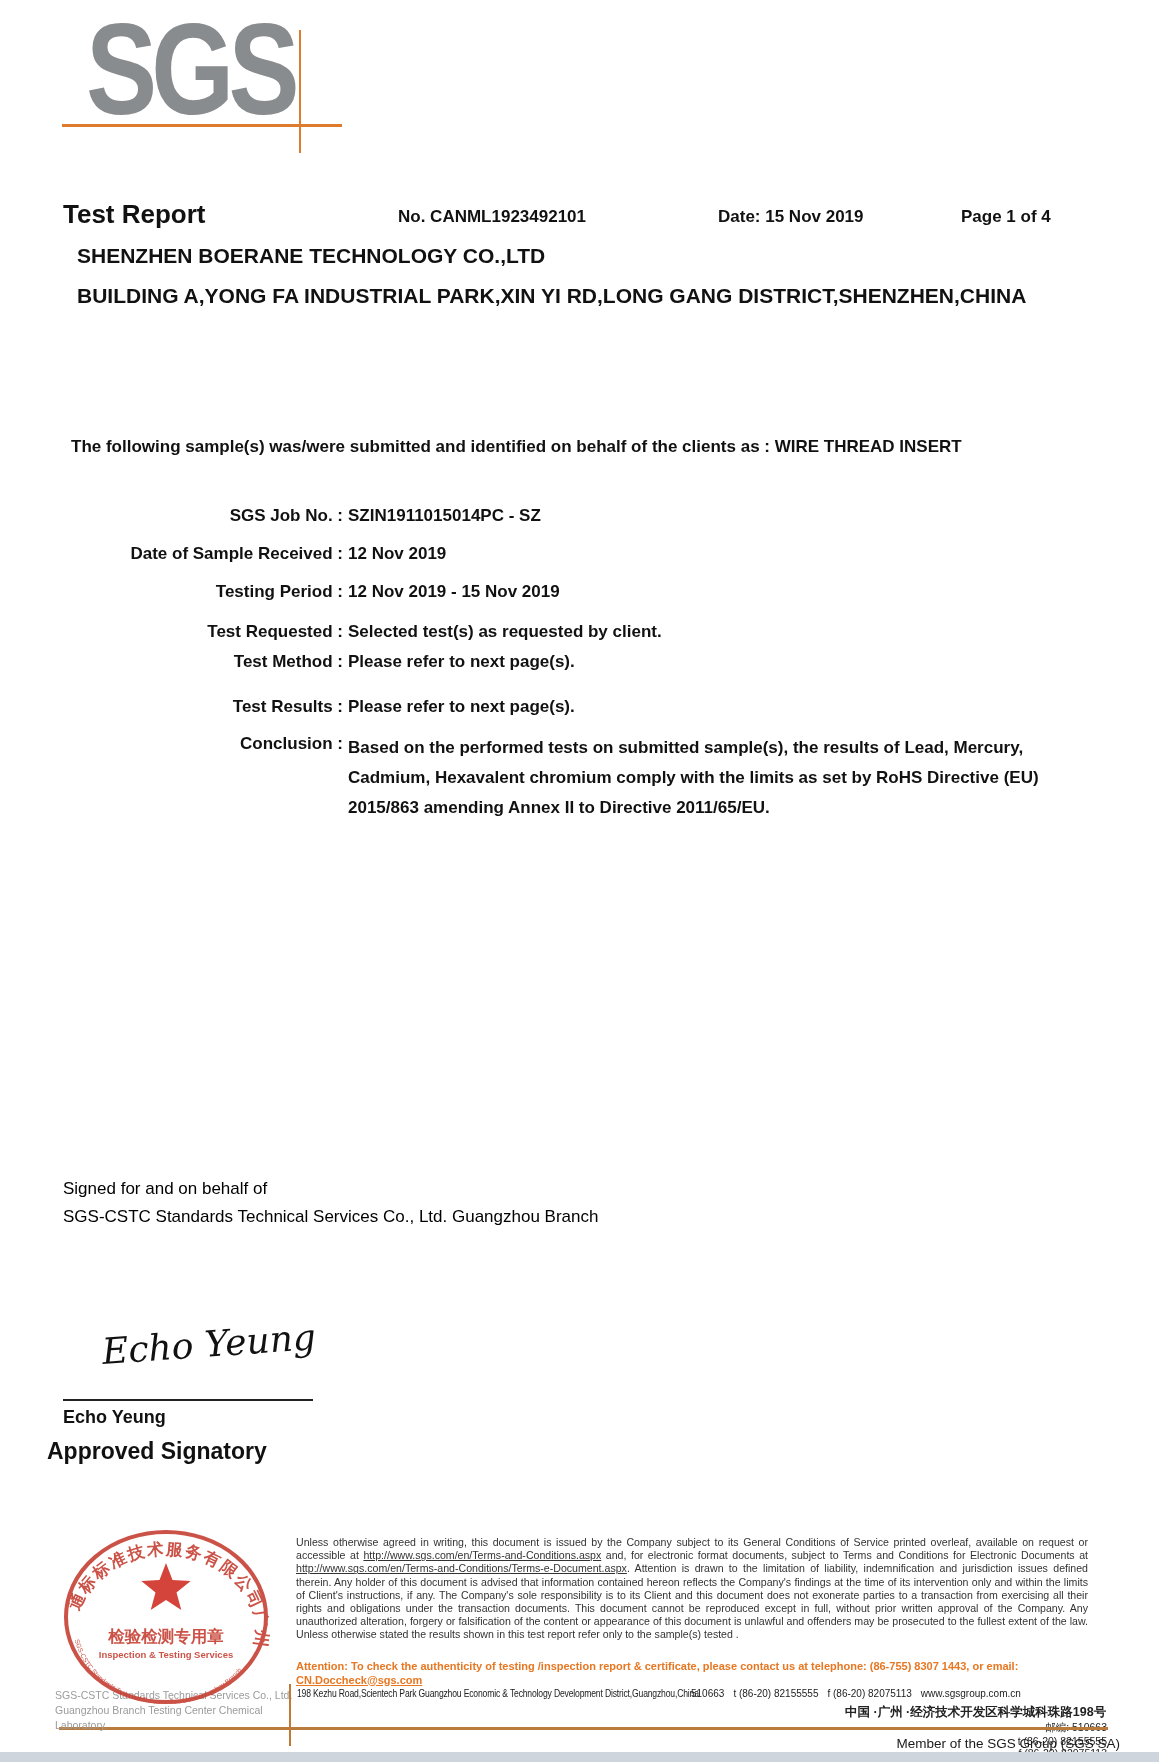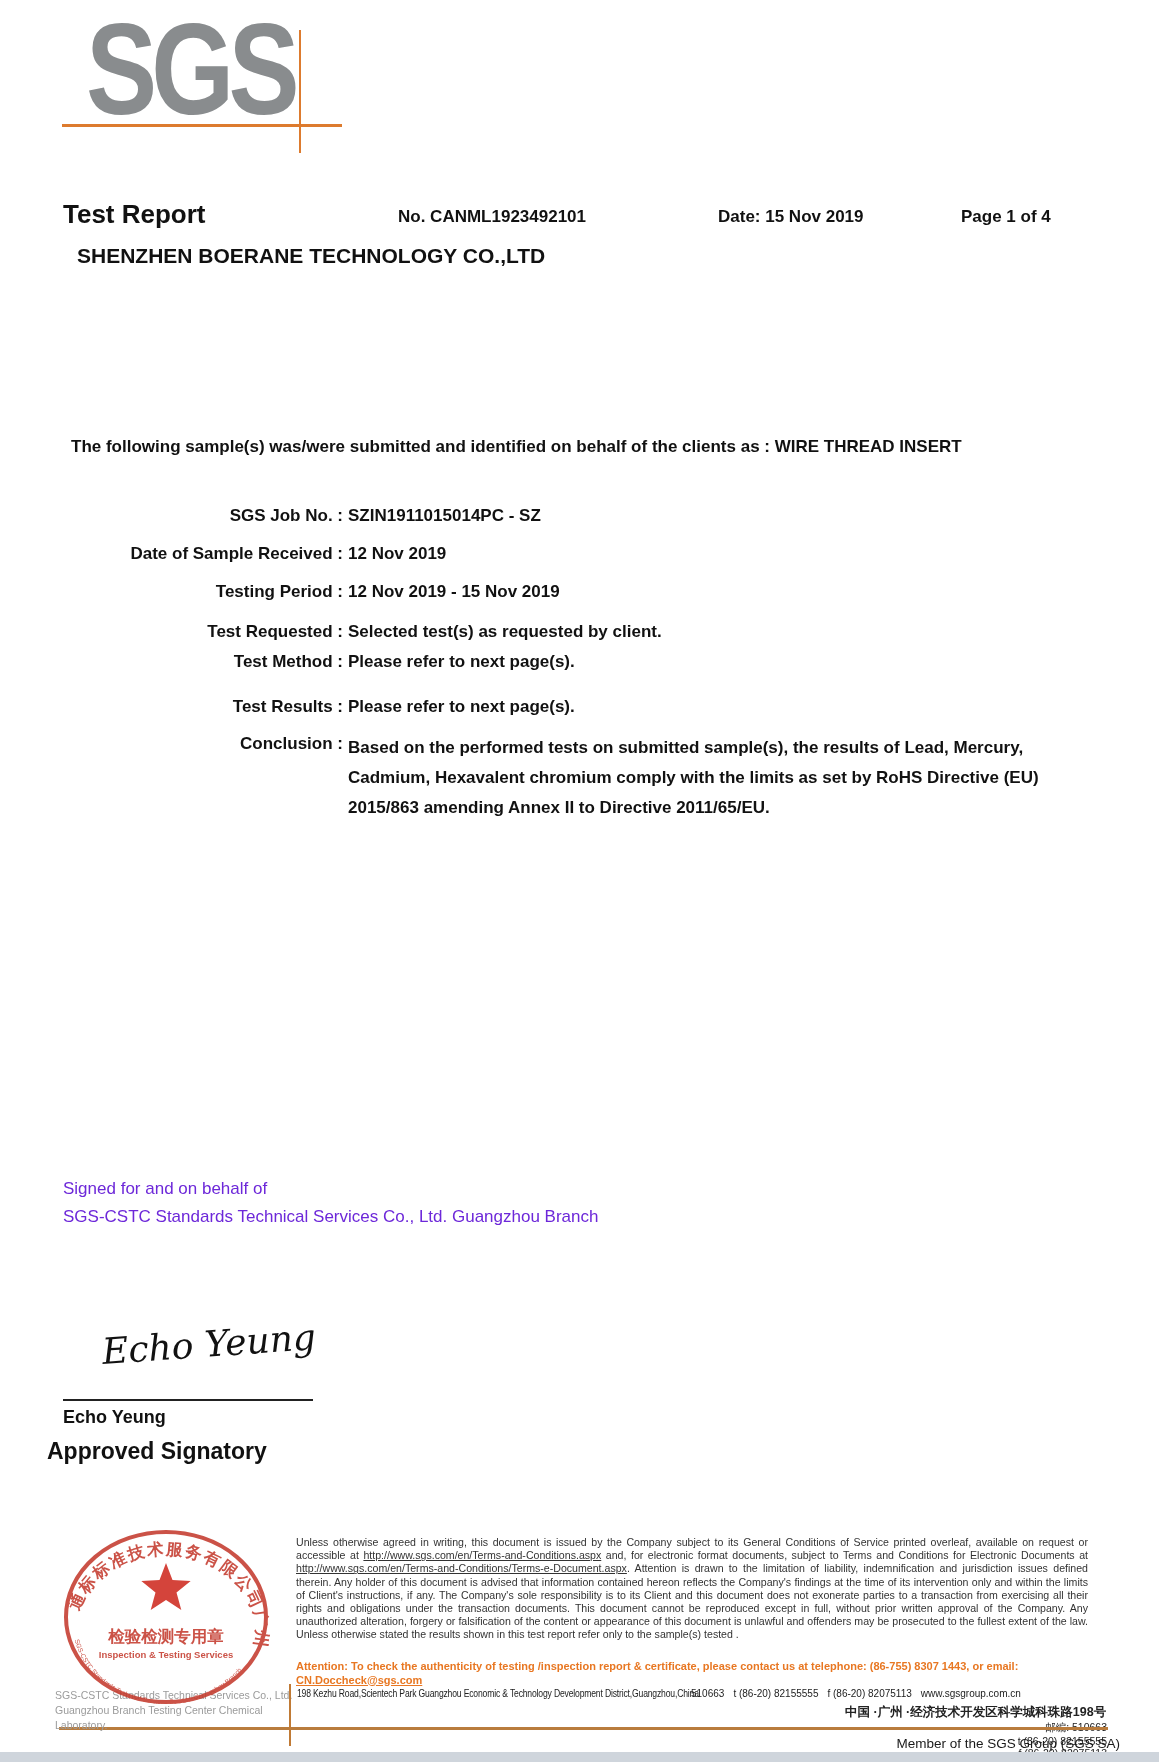--- a/index.html
+++ b/index.html
@@ -33,21 +33,21 @@
 
   
   .fields { position:absolute; left:63px; top:505px; width:1040px; }
   .frow { position:absolute; left:0; width:1040px; }
   .frow .lbl { position:absolute; left:0; width:280px; font-size:17px; font-weight:bold; line-height:22px;text-align:right; }
   .frow .val { position:absolute; left:285px; width:748px; font-size:17px; font-weight:bold; line-height:22px; }
   .frow.multiline .val { line-height:30px; }
   .r0{top:0} .r1{top:38px} .r2{top:76px} .r3{top:116px} .r4{top:146px} .r5{top:191px} .r6{top:228px}
 
   
-  .signed { position:absolute; left:63px; top:1175px; width:800px; font-size:17px; line-height:28px; color:#6d28d9; }
+  .signed { position:absolute; left:63px; top:1175px; width:800px; font-size:17px; line-height:28px; color:#000000; }
   .sig-svg { position:absolute; left:95px; top:1312px; }
   .sig-line { position:absolute; left:63px; top:1399px; width:250px; height:2px; background:#222; }
   .sig-name  { position:absolute; left:63px; top:1407px; font-size:18px; font-weight:bold; }
   .sig-title { position:absolute; left:47px; top:1438px; font-size:23px; font-weight:bold; }
 
   
   .terms { position:absolute; left:296px; top:1536px; width:792px; font-size:10.6px; line-height:13.2px; text-align:justify; color:#333; }
   .terms a { color:#333; }
   .attention { position:absolute; left:296px; top:1660px; width:792px; font-size:11px; line-height:13.5px; font-weight:bold; color:#e87722; }
   .attention a { color:#e87722; text-decoration:underline; }
@@ -78,20 +78,21 @@
 
 <div class="hdr">
   <span class="title">Test Report</span>
   <span class="no">No. CANML1923492101</span>
   <span class="date">Date: 15 Nov 2019</span>
   <span class="page">Page 1 of 4</span>
 </div>
 
 <div class="client">
   <div class="line">SHENZHEN BOERANE TECHNOLOGY CO.,LTD</div>
+  <div class="line">BUILDING A,YONG FA INDUSTRIAL PARK,XIN YI RD,LONG GANG DISTRICT,SHENZHEN,CHINA</div>
 </div>
 
 <div class="sample">The following sample(s) was/were submitted and identified on behalf of the clients as : WIRE THREAD INSERT</div>
 
 <div class="fields">
   <div class="frow r0">
     <span class="lbl">SGS Job No. :</span>
     <span class="val">SZIN1911015014PC - SZ</span>
   </div>
   <div class="frow r1">

